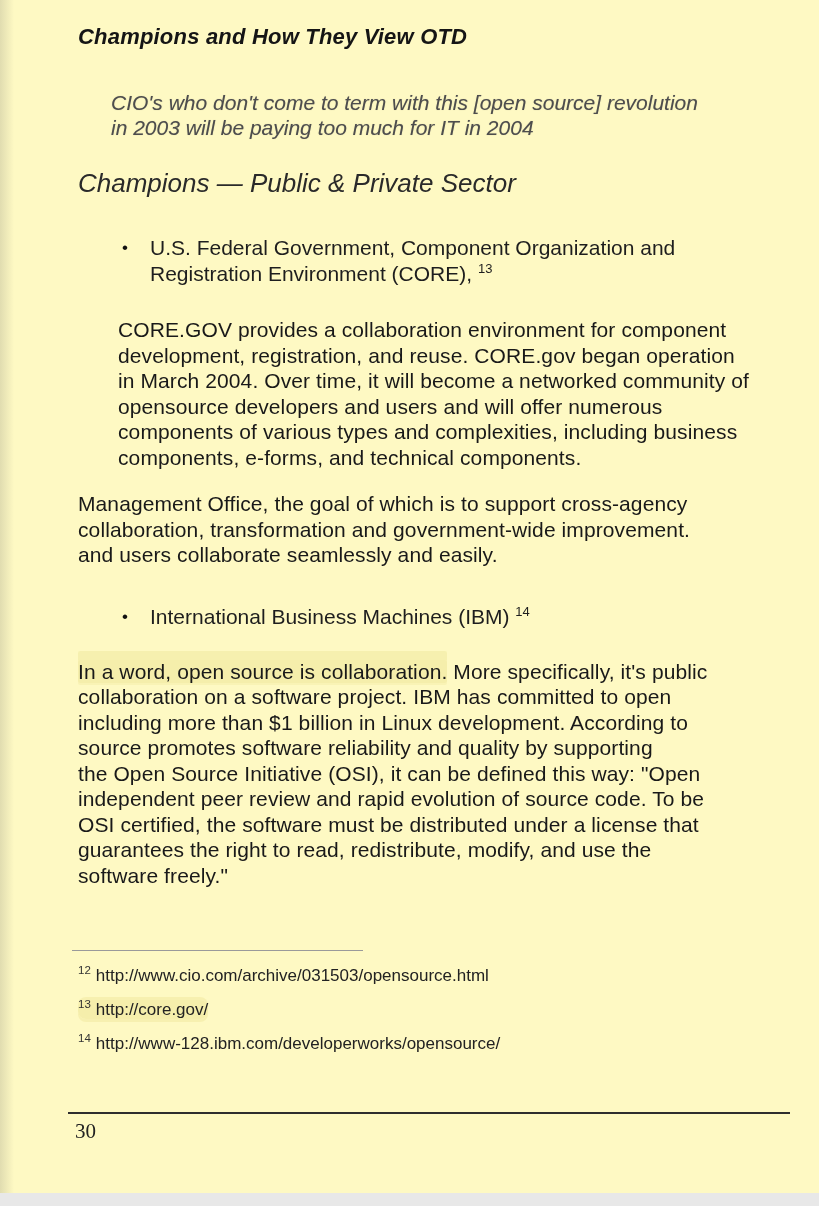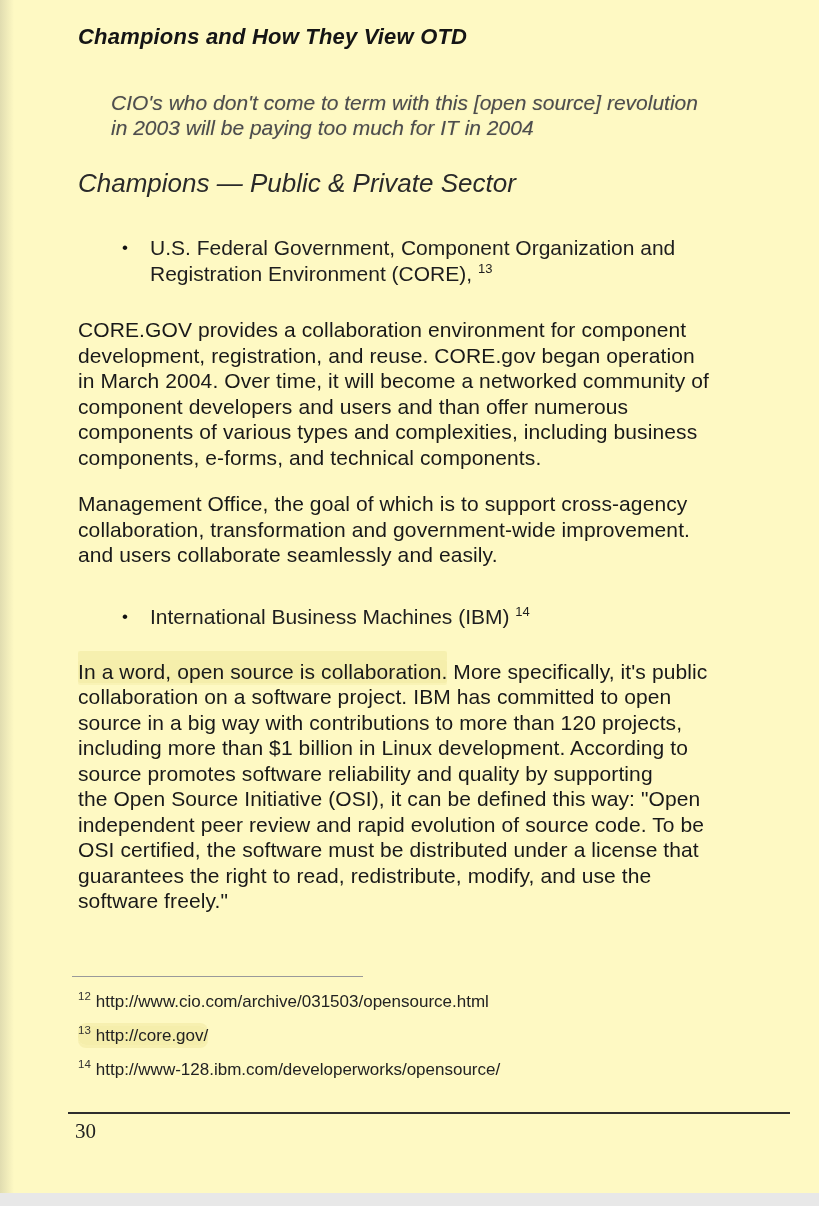--- a/index.html
+++ b/index.html
@@ -75,21 +75,21 @@
     line-height: 26px;
     color: #111;
   }
   .body-para {
     font-size: 21px;
     line-height: 25.5px;
     letter-spacing: 0.1px;
     color: #191919;
     margin: 0;
   }
-  .para1 { margin-top: 30px; }
+  .para1 { margin-top: 30px; margin-left: 40px; }
   .para2 { margin-top: 21px; }
   .para3 { margin-top: 29px; }
 
   .hl {
     background: #f5eeab;
     box-shadow: 0 -9px 0 0 rgba(245,238,171,0.85), 0 2px 0 0 rgba(245,238,171,0.6);
     border-radius: 2px;
   }
 
   .footnote-sep {
@@ -156,40 +156,39 @@
       <span>
         <span class="line" style="display:block">U.S. Federal Government, Component Organization and</span>
         <span class="line" style="display:block"><span>Registration Environment (CORE), </span><span class="sup">13</span></span>
       </span>
     </div>
 
     <div class="body-para para1">
       <div class="line">CORE.GOV provides a collaboration environment for component</div>
       <div class="line">development, registration, and reuse. CORE.gov began operation</div>
       <div class="line">in March 2004. Over time, it will become a networked community of</div>
-      <div class="line">component developers and users and than offer numerous</div>
+      <div class="line">opensource developers and users and will offer numerous</div>
       <div class="line">components of various types and complexities, including business</div>
       <div class="line">components, e-forms, and technical components.</div>
     </div>
 
     <div class="body-para para2">
       <div class="line">Management Office, the goal of which is to support cross-agency</div>
       <div class="line">collaboration, transformation and government-wide improvement.</div>
       <div class="line">and users collaborate seamlessly and easily.</div>
     </div>
 
     <div class="bullet-item">
       <span class="bullet-dot">•</span>
       <span><span>International Business Machines (IBM) </span><span class="sup">14</span></span>
     </div>
 
     <div class="body-para para3">
       <div class="line"><span class="hl">In a word, open source is collaboration.</span><span> More specifically, it's public</span></div>
       <div class="line">collaboration on a software project. IBM has committed to open</div>
-      <div class="line">source in a big way with contributions to more than 120 projects,</div>
       <div class="line">including more than $1 billion in Linux development. According to</div>
       <div class="line">source promotes software reliability and quality by supporting</div>
       <div class="line">the Open Source Initiative (OSI), it can be defined this way: "Open</div>
       <div class="line">independent peer review and rapid evolution of source code. To be</div>
       <div class="line">OSI certified, the software must be distributed under a license that</div>
       <div class="line">guarantees the right to read, redistribute, modify, and use the</div>
       <div class="line">software freely."</div>
     </div>
 
     <div class="footnote-sep"></div>

